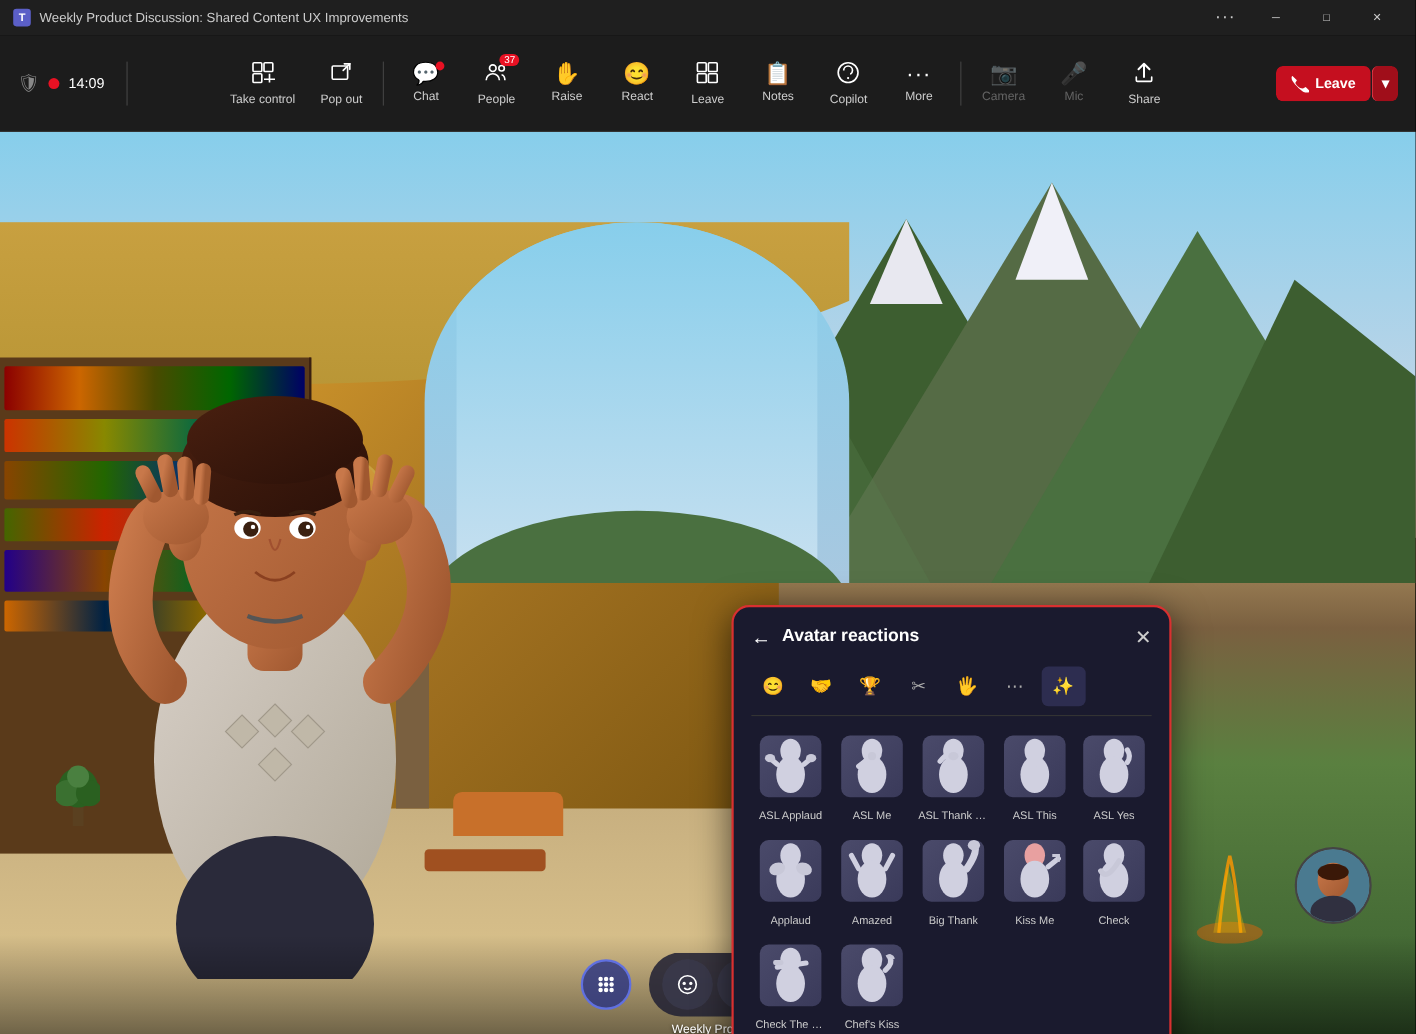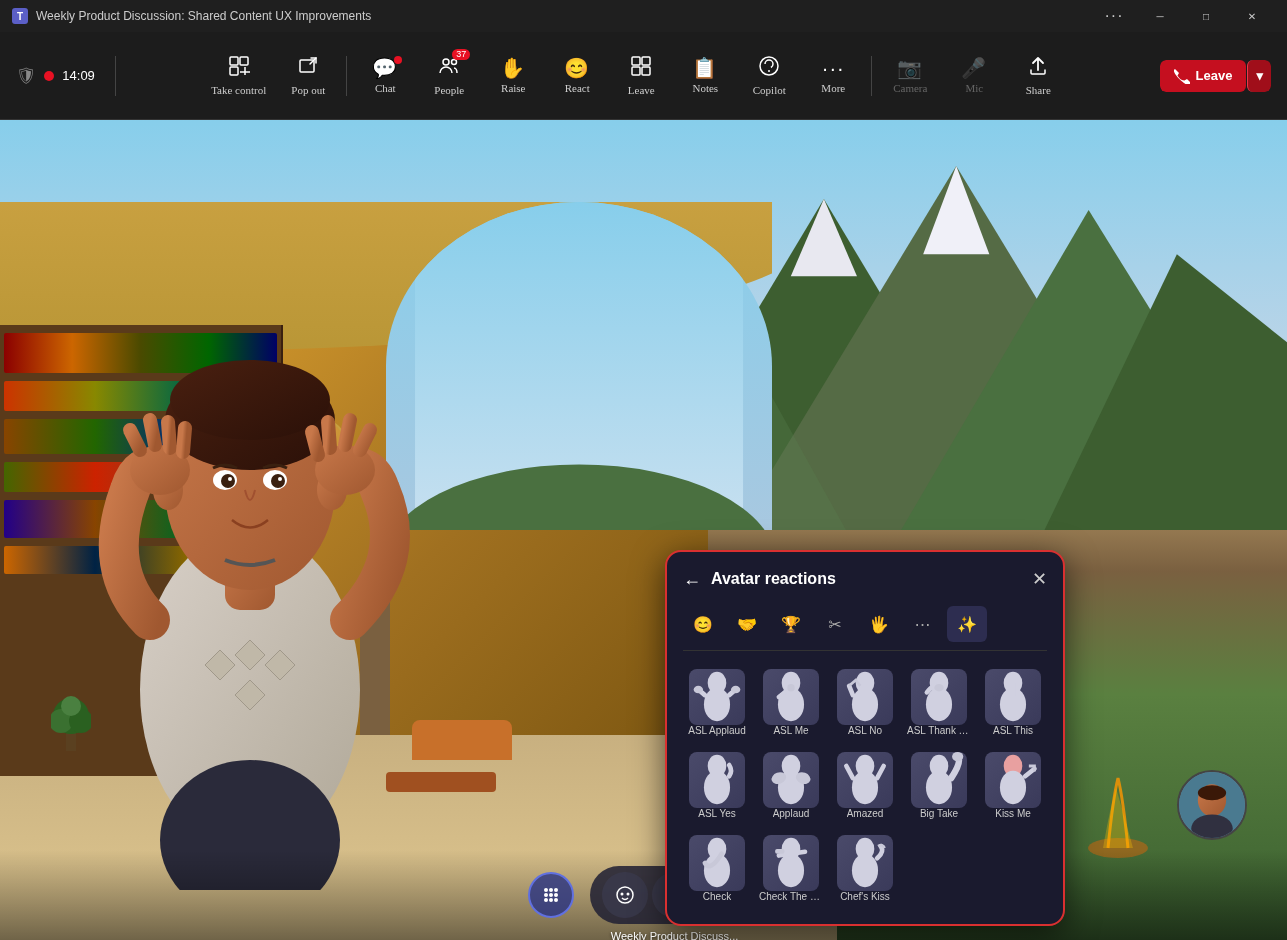--- a/index.html
+++ b/index.html
@@ -43,21 +43,21 @@
     #toolbar-center {
       flex: 1; display: flex; align-items: center; justify-content: center; gap: 4px;
     }
     .toolbar-btn {
       display: flex; flex-direction: column; align-items: center; justify-content: center;
       min-width: 60px; padding: 6px 8px; border-radius: 8px;
       background: transparent; border: none; cursor: pointer;
       color: #fff; gap: 4px;
     }
     .toolbar-btn .tb-icon { font-size: 20px; line-height: 1; }
-    .toolbar-btn .tb-label { font-size: 11px; color: #ccc; white-space: nowrap; font-family: Liberation Serif, serif; }
+    .toolbar-btn .tb-label { font-size: 11px; color: #ccc; white-space: nowrap; }
     .toolbar-btn.disabled { opacity: 0.4; cursor: default; }
     .toolbar-btn .badge {
       position: relative; display: inline-block;
     }
     .badge-dot {
       position: absolute; top: -2px; right: -4px;
       width: 8px; height: 8px; border-radius: 50%; background: #e81123;
     }
     #toolbar-right {
       display: flex; align-items: center; gap: 8px; margin-left: 8px;
@@ -165,21 +165,21 @@
       max-height: 280px; overflow-y: auto;
     }
     .reactions-grid::-webkit-scrollbar { width: 4px; }
     .reactions-grid::-webkit-scrollbar-track { background: transparent; }
     .reactions-grid::-webkit-scrollbar-thumb { background: #444; border-radius: 2px; }
 
     .reaction-item {
       display: flex; flex-direction: column; align-items: center;
       padding: 6px 4px; border-radius: 8px; cursor: pointer;
       background: transparent; border: none;
-      gap: 0;
+      gap: 12px;
     }
 
     .reaction-avatar {
       width: 56px; height: 56px; border-radius: 8px;
       background: linear-gradient(135deg, #ccc 0%, #e8e8f0 100%);
       display: flex; align-items: center; justify-content: center;
       overflow: hidden; position: relative;
     }
 
     .reaction-label {
@@ -536,31 +536,20 @@
               <circle cx="25" cy="20" r="4" fill="#c8c8d8"></circle>
             </svg>
           </div>
           <span class="reaction-label">ASL Me</span>
         </button>
         <button class="reaction-item">
           <div class="reaction-avatar" style="background: linear-gradient(135deg, rgb(74, 74, 106) 0%, rgb(58, 58, 90) 100%);">
             <svg viewBox="0 0 50 60" width="50" height="56">
               <ellipse cx="25" cy="15" rx="10" ry="12" fill="#d0d0e0"></ellipse>
               <ellipse cx="25" cy="38" rx="14" ry="18" fill="#d0d0e0"></ellipse>
-              <line x1="12" y1="28" x2="8" y2="18" stroke="#d0d0e0" stroke-width="5" stroke-linecap="round"></line>
-              <path d="M8 18 L15 12 L20 18" stroke="#c8c8d8" stroke-width="3" fill="none"></path>
-            </svg>
-          </div>
-          <span class="reaction-label">ASL No</span>
-        </button>
-        <button class="reaction-item">
-          <div class="reaction-avatar" style="background: linear-gradient(135deg, rgb(74, 74, 106) 0%, rgb(58, 58, 90) 100%);">
-            <svg viewBox="0 0 50 60" width="50" height="56">
-              <ellipse cx="25" cy="15" rx="10" ry="12" fill="#d0d0e0"></ellipse>
-              <ellipse cx="25" cy="38" rx="14" ry="18" fill="#d0d0e0"></ellipse>
               <path d="M12 25 Q20 15 25 20" stroke="#d0d0e0" stroke-width="5" fill="none" stroke-linecap="round"></path>
               <ellipse cx="25" cy="20" rx="5" ry="4" fill="#c8c8d8"></ellipse>
             </svg>
           </div>
           <span class="reaction-label">ASL Thank You</span>
         </button>
         <button class="reaction-item">
           <div class="reaction-avatar" style="background: linear-gradient(135deg, rgb(74, 74, 106) 0%, rgb(58, 58, 90) 100%);">
             <svg viewBox="0 0 50 60" width="50" height="56">
               <ellipse cx="25" cy="15" rx="10" ry="12" fill="#d0d0e0"></ellipse>
@@ -604,21 +593,21 @@
         </button>
         <button class="reaction-item">
           <div class="reaction-avatar" style="background: linear-gradient(135deg, rgb(74, 74, 106) 0%, rgb(58, 58, 90) 100%);">
             <svg viewBox="0 0 50 60" width="50" height="56">
               <ellipse cx="25" cy="15" rx="10" ry="12" fill="#d0d0e0"></ellipse>
               <ellipse cx="25" cy="38" rx="14" ry="18" fill="#d0d0e0"></ellipse>
               <path d="M38 28 Q50 10 45 5" stroke="#d0d0e0" stroke-width="7" fill="none" stroke-linecap="round"></path>
               <ellipse cx="45" cy="5" rx="6" ry="5" fill="#c8c8d8"></ellipse>
             </svg>
           </div>
-          <span class="reaction-label">Big Take</span>
+          <span class="reaction-label">Big Thank</span>
         </button>
         <button class="reaction-item">
           <div class="reaction-avatar" style="background: linear-gradient(135deg, rgb(74, 74, 106) 0%, rgb(58, 58, 90) 100%);">
             <svg viewBox="0 0 50 60" width="50" height="56">
               <ellipse cx="25" cy="15" rx="10" ry="12" fill="#e8a0a0"></ellipse>
               <ellipse cx="25" cy="38" rx="14" ry="18" fill="#d0d0e0"></ellipse>
               <line x1="38" y1="26" x2="48" y2="18" stroke="#d0d0e0" stroke-width="5" stroke-linecap="round"></line>
               <path d="M42 15 L48 15 L48 21" stroke="#c8c8d8" stroke-width="3" fill="none"></path>
             </svg>
           </div>

